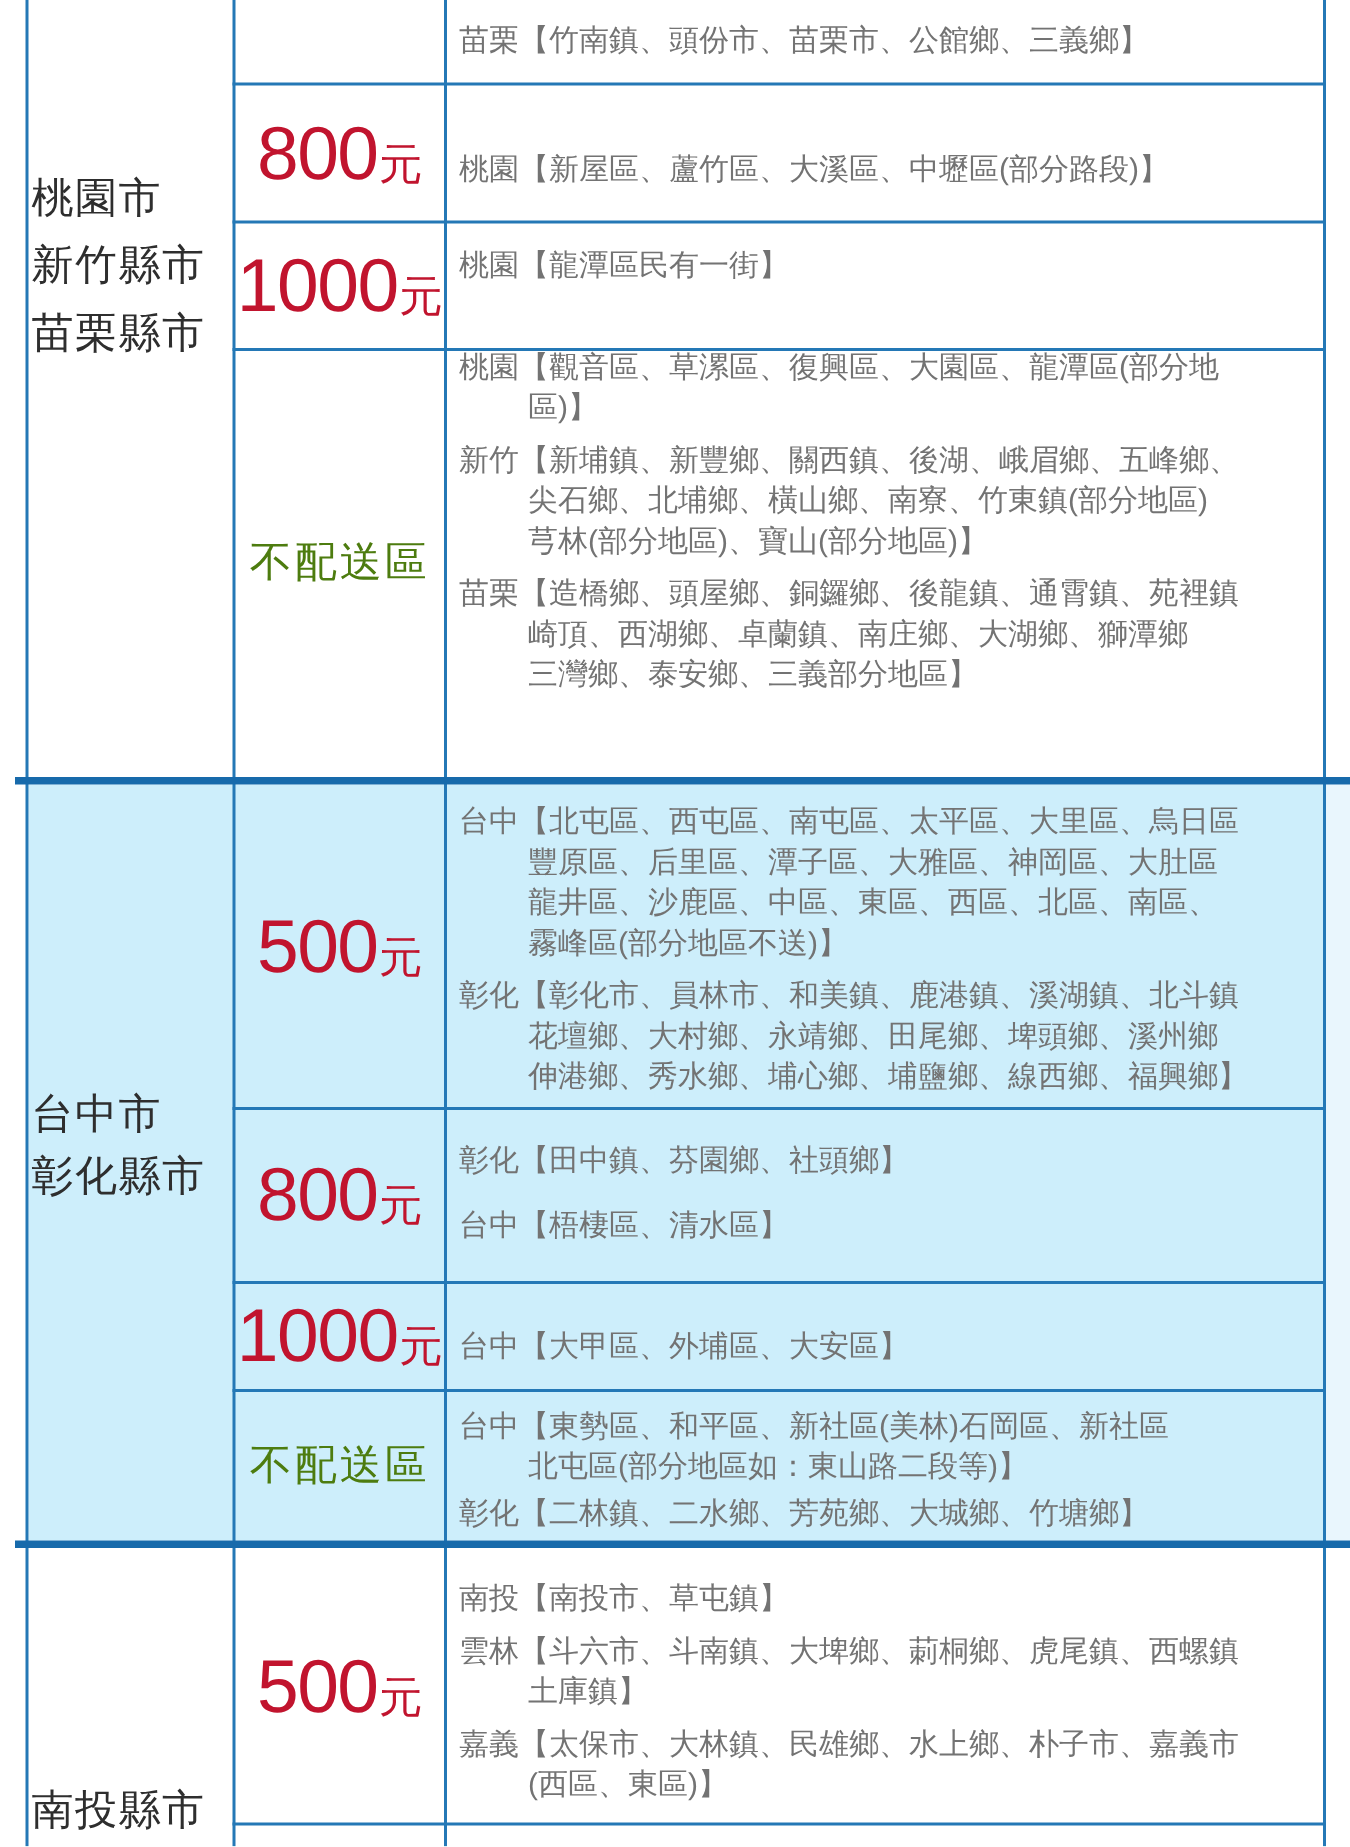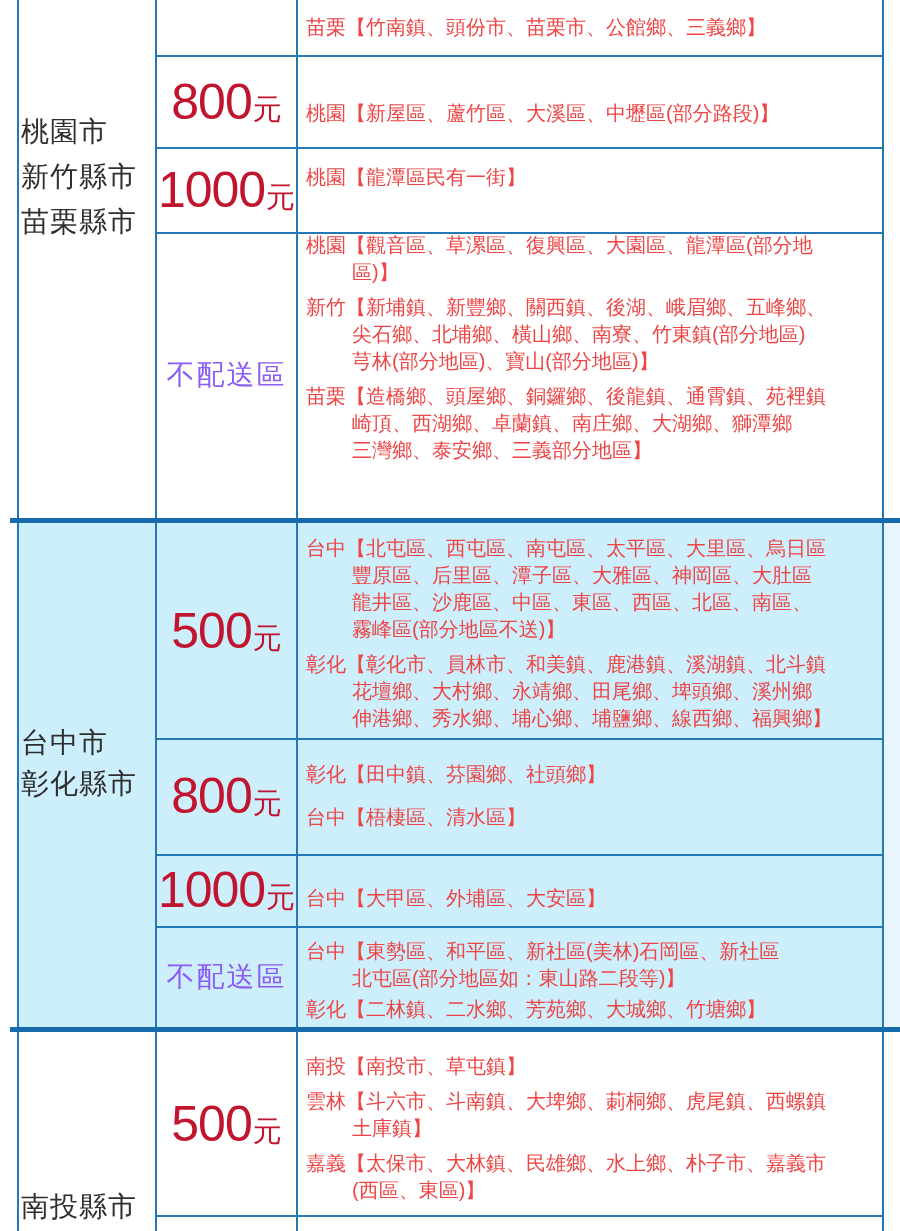--- a/index.html
+++ b/index.html
@@ -16,23 +16,23 @@
   .region{position:absolute;left:21px;width:134px;color:#2e2e2e;font-size:28px;letter-spacing:1px;}
   .region .rl{white-space:nowrap;}
   .r1{top:109px;line-height:45px;}
   .r2{top:722px;line-height:41px;}
   .r3{top:1190px;line-height:34px;}
   
   .price{position:absolute;left:157px;width:139px;display:flex;align-items:center;justify-content:center;}
   .pricetext{display:flex;align-items:baseline;color:#c1142e;white-space:nowrap;}
   .amt{font-size:50px;line-height:1;letter-spacing:-1px;}
   .unit{font-size:29px;line-height:1;margin-left:1px;}
-  .nofee{font-size:28px;color:#8b5cf6;letter-spacing:2px;white-space:nowrap;}
-  
-  .areas{position:absolute;left:298px;width:586px;color:#ef4444;font-size:20px;box-sizing:border-box;padding-left:8px;}
+  .nofee{font-size:28px;color:#4d7c0f;letter-spacing:2px;white-space:nowrap;}
+  
+  .areas{position:absolute;left:298px;width:586px;color:#737373;font-size:20px;box-sizing:border-box;padding-left:8px;}
   .areas.center{display:flex;align-items:center;}
   .areas.colflex{display:flex;flex-direction:column;justify-content:center;row-gap:16px;}
   .l{line-height:27px;white-space:nowrap;}
   .cont{padding-left:46px;}
   .entry + .entry{margin-top:8px;}
   .tight .entry + .entry{margin-top:4px;}
 </style>
 </head>
 <body>
 

